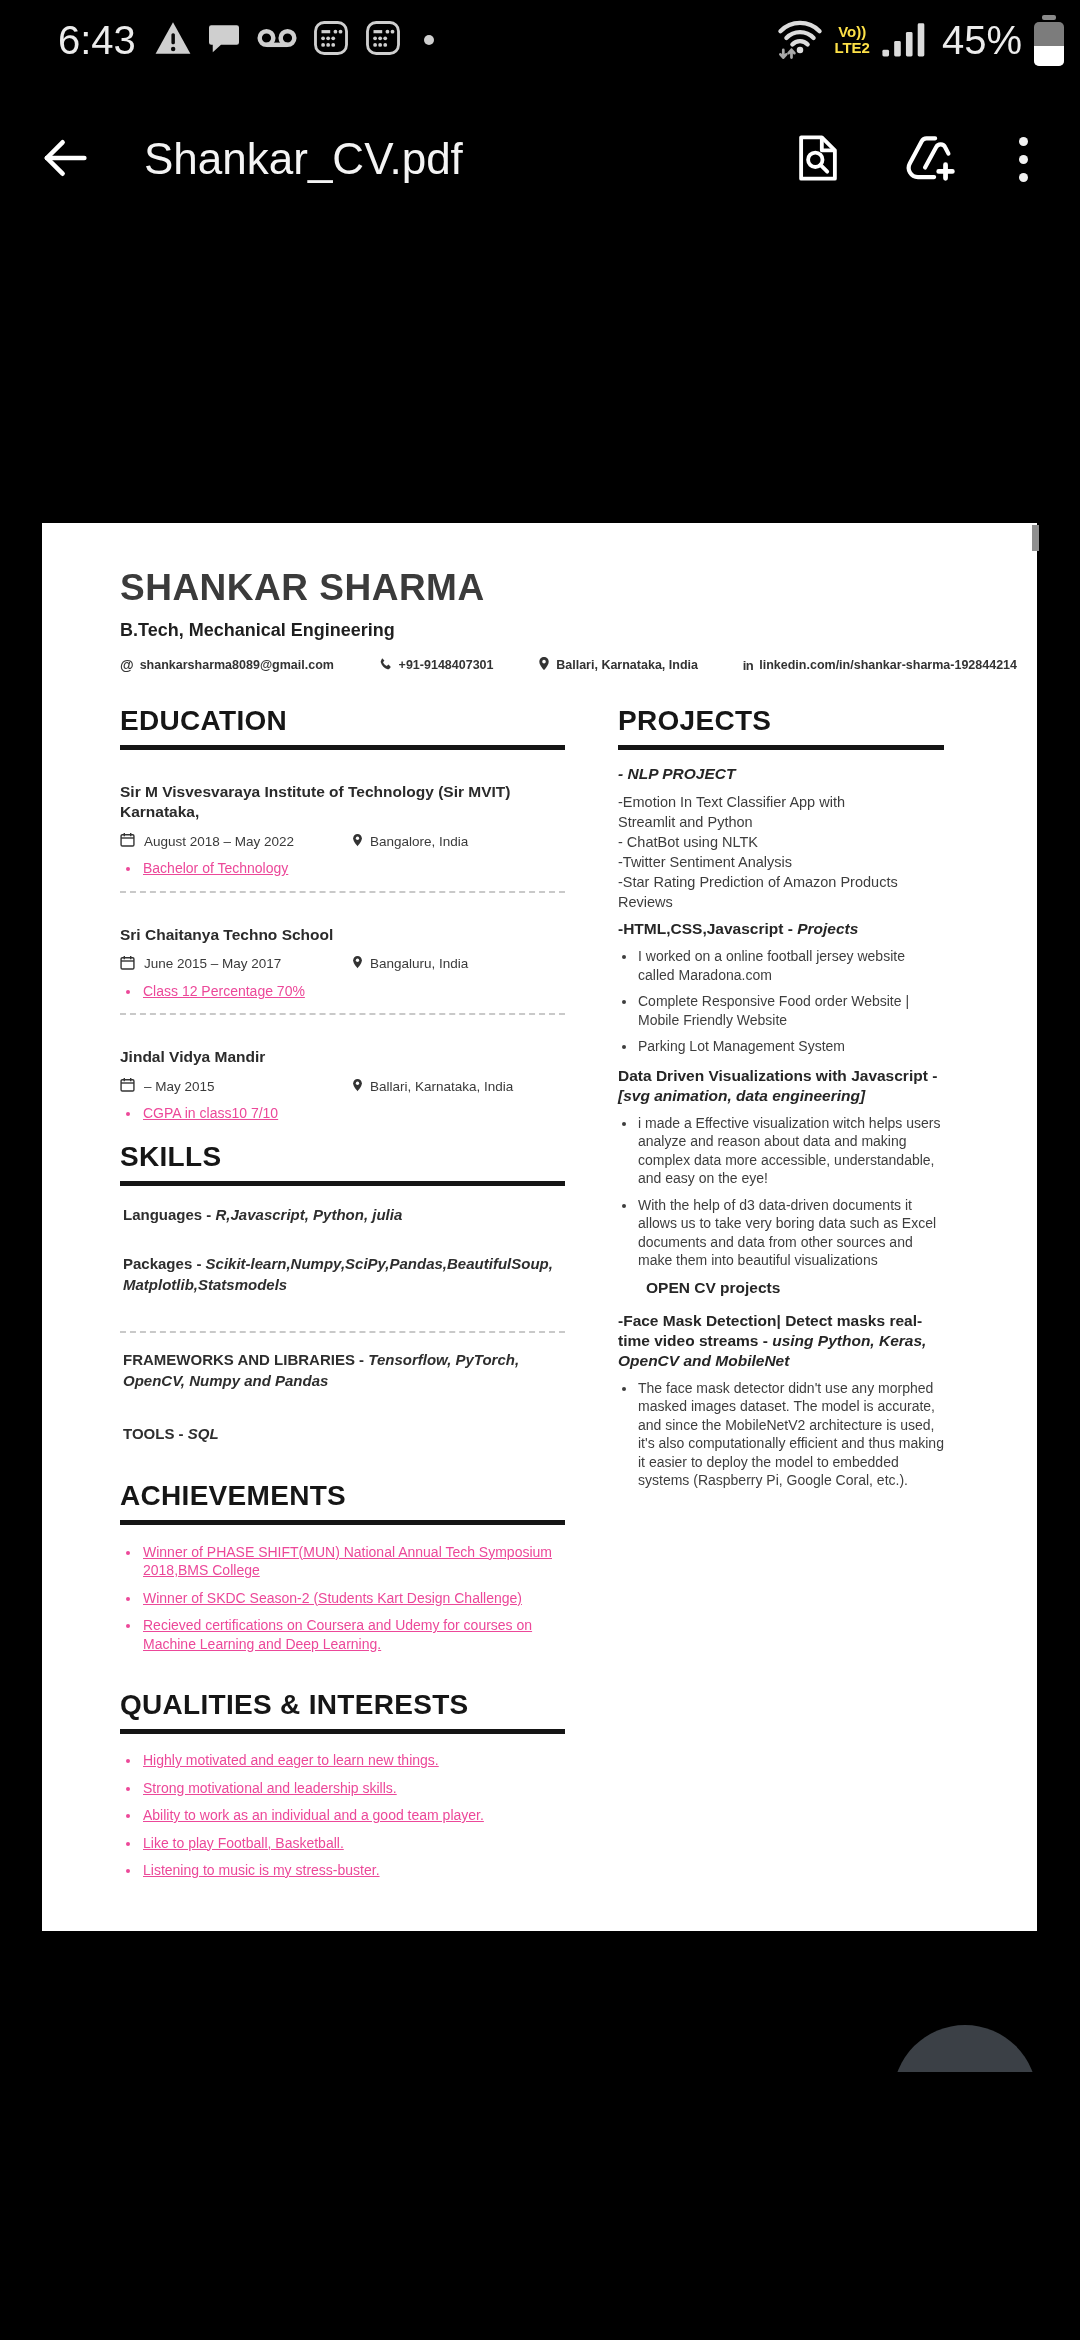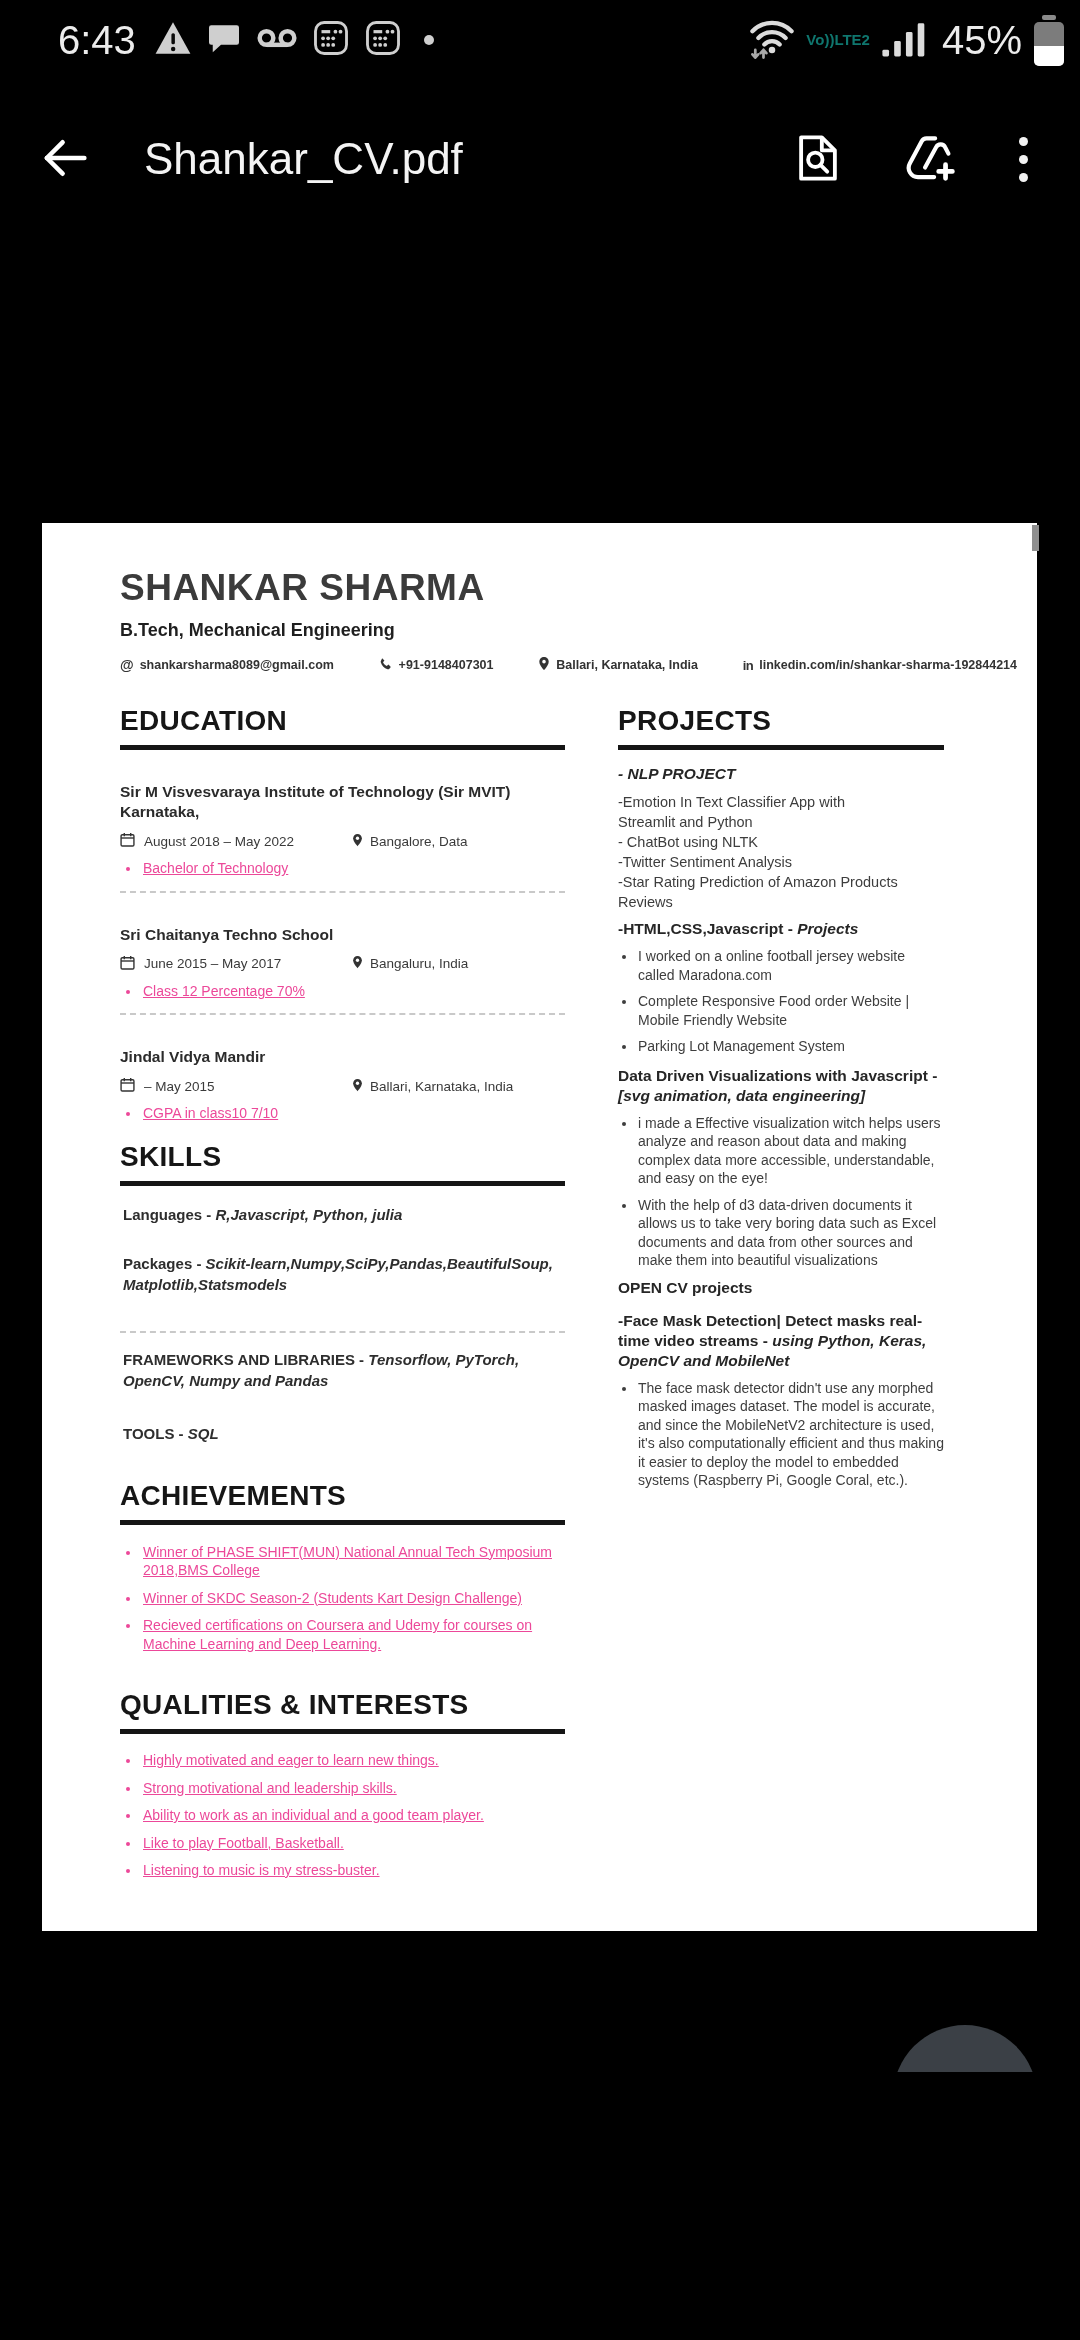--- a/index.html
+++ b/index.html
@@ -5,21 +5,21 @@
   html,body{margin:0;padding:0;background:#000;}
   .screen{position:relative;width:1080px;height:2072px;background:#000;overflow:hidden;
           font-family:"Liberation Sans",sans-serif;}
 
   
   .status-bar{position:absolute;top:0;left:0;right:0;height:80px;display:flex;align-items:center;padding:0 16px 0 58px;box-sizing:border-box;}
   .sb-time{font-size:40px;color:#ececec;margin-right:18px;}
   .sb-left{display:flex;align-items:center;gap:14px;}
   .sb-dot{width:10px;height:10px;border-radius:50%;background:#cfcfcf;margin-left:8px;}
   .sb-right{margin-left:auto;display:flex;align-items:center;gap:8px;}
-  .volte{display:flex;flex-direction:row;line-height:16px;color:#0f766e;font-size:15px;font-weight:bold;text-align:center;}
+  .volte{display:flex;flex-direction:column;line-height:16px;color:#fde047;font-size:15px;font-weight:bold;text-align:center;}
   .sb-pct{font-size:40px;color:#ececec;margin-left:6px;}
   .battery{display:flex;flex-direction:column;align-items:center;margin-left:4px;}
   .batt-tip{width:14px;height:5px;background:#8a8a8a;border-radius:2px;margin-bottom:2px;}
   .batt-body{width:30px;height:44px;background:#7c7c7c;border-radius:5px;position:relative;overflow:hidden;}
   .batt-fill{position:absolute;bottom:0;left:0;right:0;height:45%;background:#fff;}
 
   
   .app-bar{position:absolute;top:105px;left:0;right:8px;height:108px;display:flex;align-items:center;}
   .back-btn{margin-left:36px;background:none;border:none;padding:0;cursor:pointer;display:flex;}
   .app-title{font-size:44px;color:#f4f4f4;margin-left:50px;white-space:nowrap;}
@@ -254,21 +254,21 @@
                   <line x1="10" y1="1" x2="10" y2="4"></line>
                   <line x1="1" y1="5.6" x2="13" y2="5.6"></line>
                 </svg></span>
             <span>August 2018 – May 2022</span>
           </span>
           <span class="meta-loc">
             <span><svg width="11" height="14" viewBox="0 0 12 16">
                   <path d="M6 1C3.2 1 1 3.2 1 6c0 3.8 5 9 5 9s5-5.2 5-9C11 3.2 8.8 1 6 1z" fill="#333"></path>
                   <circle cx="6" cy="6" r="1.9" fill="#fff"></circle>
                 </svg></span>
-            <span>Bangalore, Data</span>
+            <span>Bangalore, India</span>
           </span>
         </div>
         <ul class="bullets">
             <li>Bachelor of Technology</li>
           </ul>
         <div class="dashed"></div>
       </div>
 
       <div>
         <div class="edu-school">Sri Chaitanya Techno School</div>
@@ -386,21 +386,21 @@
 
       <div class="proj-sub" style="margin-top:10px;">
         <div>Data Driven Visualizations with Javascript -</div>
         <div class="italic">[svg animation, data engineering]</div>
       </div>
       <ul class="rb">
         <li>i made a Effective visualization witch helps users analyze and reason about data and making complex data more accessible, understandable, and easy on the eye!</li>
         <li>With the help of d3 data-driven documents it allows us to take very boring data such as Excel documents and data from other sources and make them into beautiful visualizations</li>
       </ul>
 
-      <div class="proj-sub" style="margin-top:8px;">OPEN CV projects</div>
+      <div class="proj-sub" style="margin-top:8px;margin-left:28px;">OPEN CV projects</div>
       <div class="proj-sub" style="margin-top:13px;">
         <div>-Face Mask Detection| Detect masks real-</div>
         <div><span>time video streams - </span><span class="italic">using Python, Keras,</span></div>
         <div class="italic">OpenCV and MobileNet</div>
       </div>
       <ul class="rb">
         <li>The face mask detector didn't use any morphed masked images dataset. The model is accurate, and since the MobileNetV2 architecture is used, it's also computationally efficient and thus making it easier to deploy the model to embedded systems (Raspberry Pi, Google Coral, etc.).</li>
       </ul>
     </div>
   </div>

